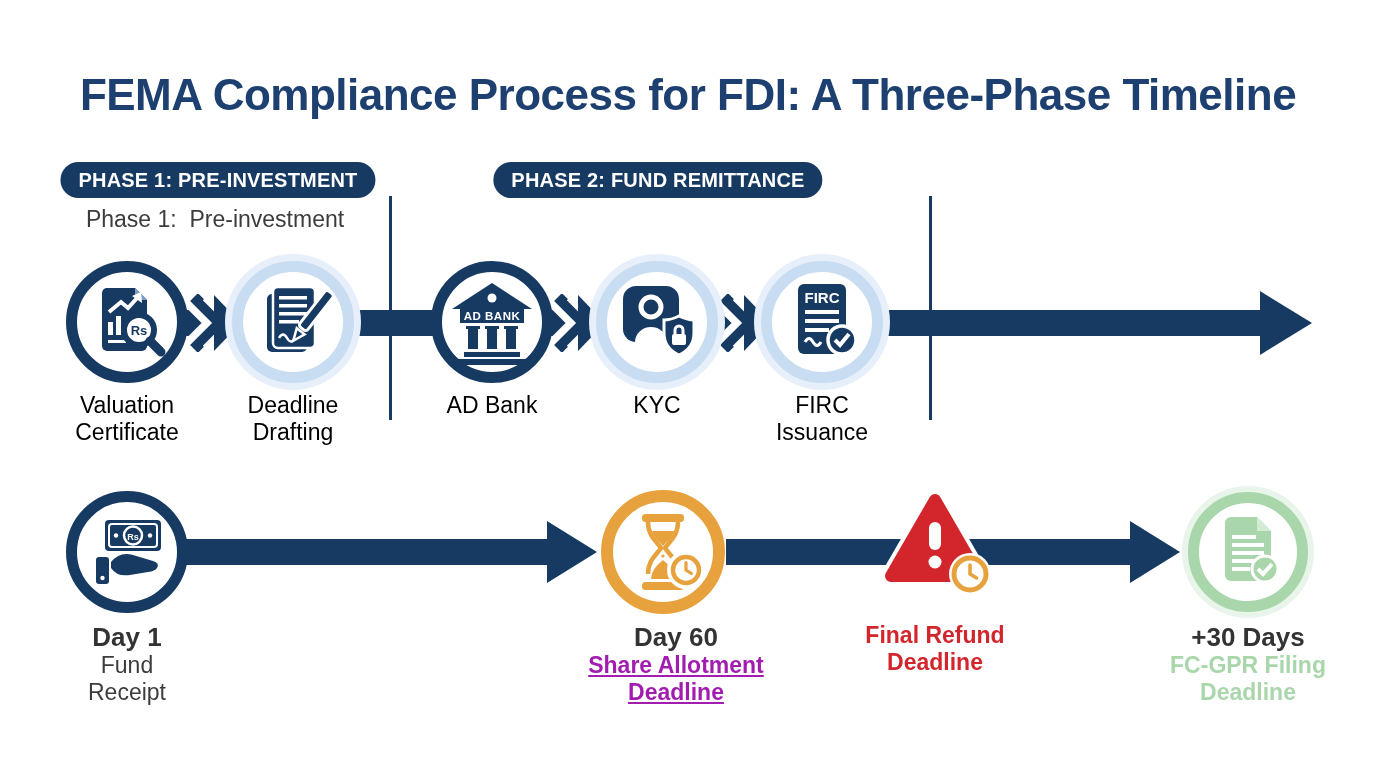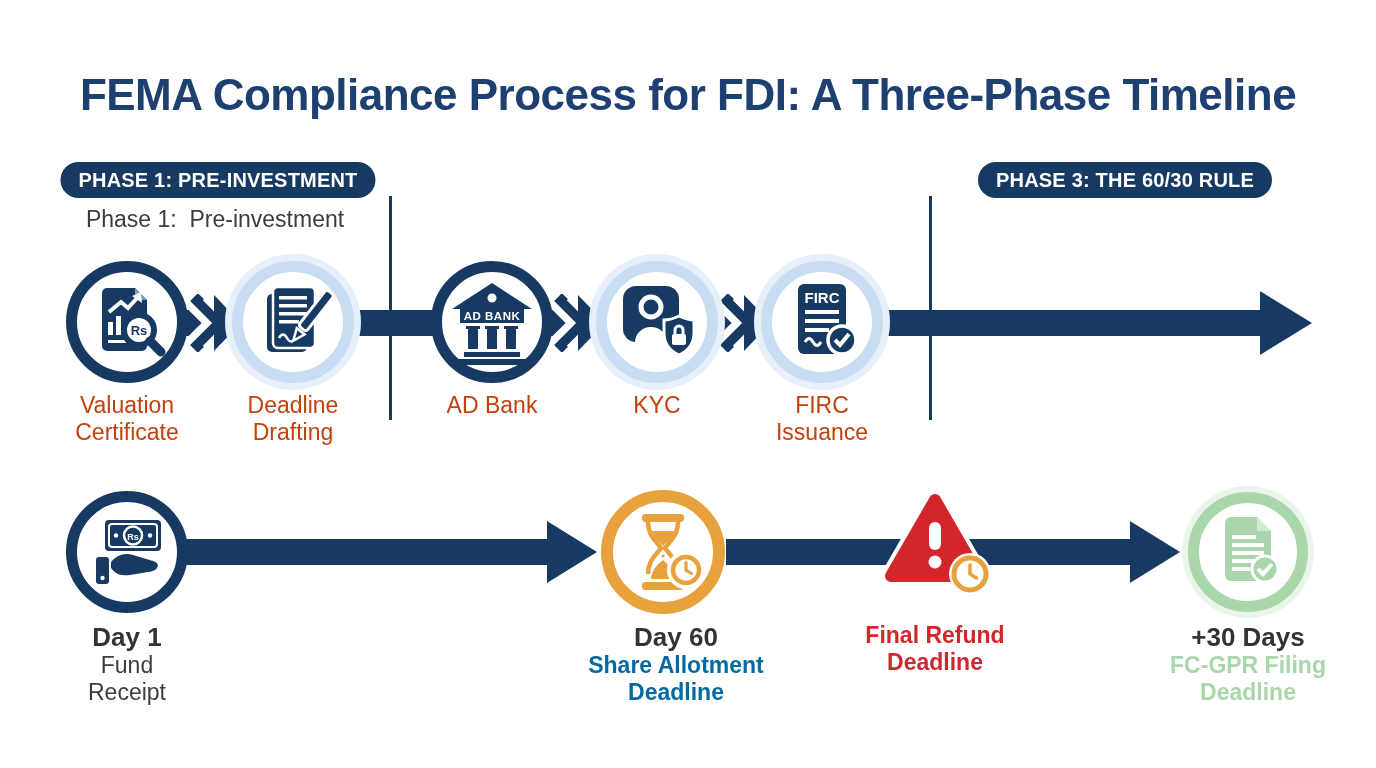--- a/index.html
+++ b/index.html
@@ -27,41 +27,41 @@
   .node{position:absolute;border-radius:50%;background:#fff;box-sizing:border-box;
         display:flex;align-items:center;justify-content:center;}
   .ring-navy{border:11px solid #173a63;}
   .ring-blue{border:11px solid #c8ddf2;box-shadow:0 0 0 7px #e7f0fa;}
   .ring-orange{border:12px solid #e8a23d;}
   .ring-green{border:11px solid #a9d6ab;box-shadow:0 0 0 6px #e9f5ea;}
 
   .chev{position:absolute;width:64px;height:58px;}
 
   .steplabel{position:absolute;top:392px;transform:translateX(-50%);text-align:center;
-             font-size:23px;color:#c2410c;line-height:27px;}
+             font-size:23px;color:#000000;line-height:27px;}
 
   .milestone{position:absolute;top:622px;width:280px;transform:translateX(-50%);text-align:center;}
   .milestone .day{font-size:26px;font-weight:bold;color:#333;line-height:30px;}
   .milestone .ln{font-size:23px;line-height:27px;font-weight:bold;}
   .m1 .day{color:#333;} .m1 .ln{color:#3c3c3c;font-weight:normal;}
-  .m2 .ln{color:#0369a1;}
+  .m2 .ln{color:#a21caf;text-decoration:underline;}
   .m3 .day{color:#d3262c;} .m3 .ln{color:#d3262c;text-align:center;}
   .m4 .ln{color:#a9d6ab;}
 
   svg text{font-family:"Liberation Sans",sans-serif;}
 </style>
 </head>
 <body>
 
 <div class="canvas">
 
   <div class="title">FEMA Compliance Process for FDI: A Three-Phase Timeline</div>
 
   <div class="badge" style="left:218px">PHASE 1: PRE-INVESTMENT</div>
-  <div class="badge" style="left:1125px">PHASE 3: THE 60/30 RULE</div>
+  <div class="badge" style="left:658px">PHASE 2: FUND REMITTANCE</div>
 
   <div class="subtitle" style="left:215px">Phase 1:  Pre-investment</div>
 
   <div class="vdivider" style="left:389px"></div>
   <div class="vdivider" style="left:929px"></div>
 
   <div class="bar" style="left:127px;top:310px;width:1135px"></div>
   <div class="arrowhead ah-big" style="left:1260px;top:291px"></div>
 
   <svg class="chev" style="left:178px;top:294px" viewBox="0 0 64 58">

